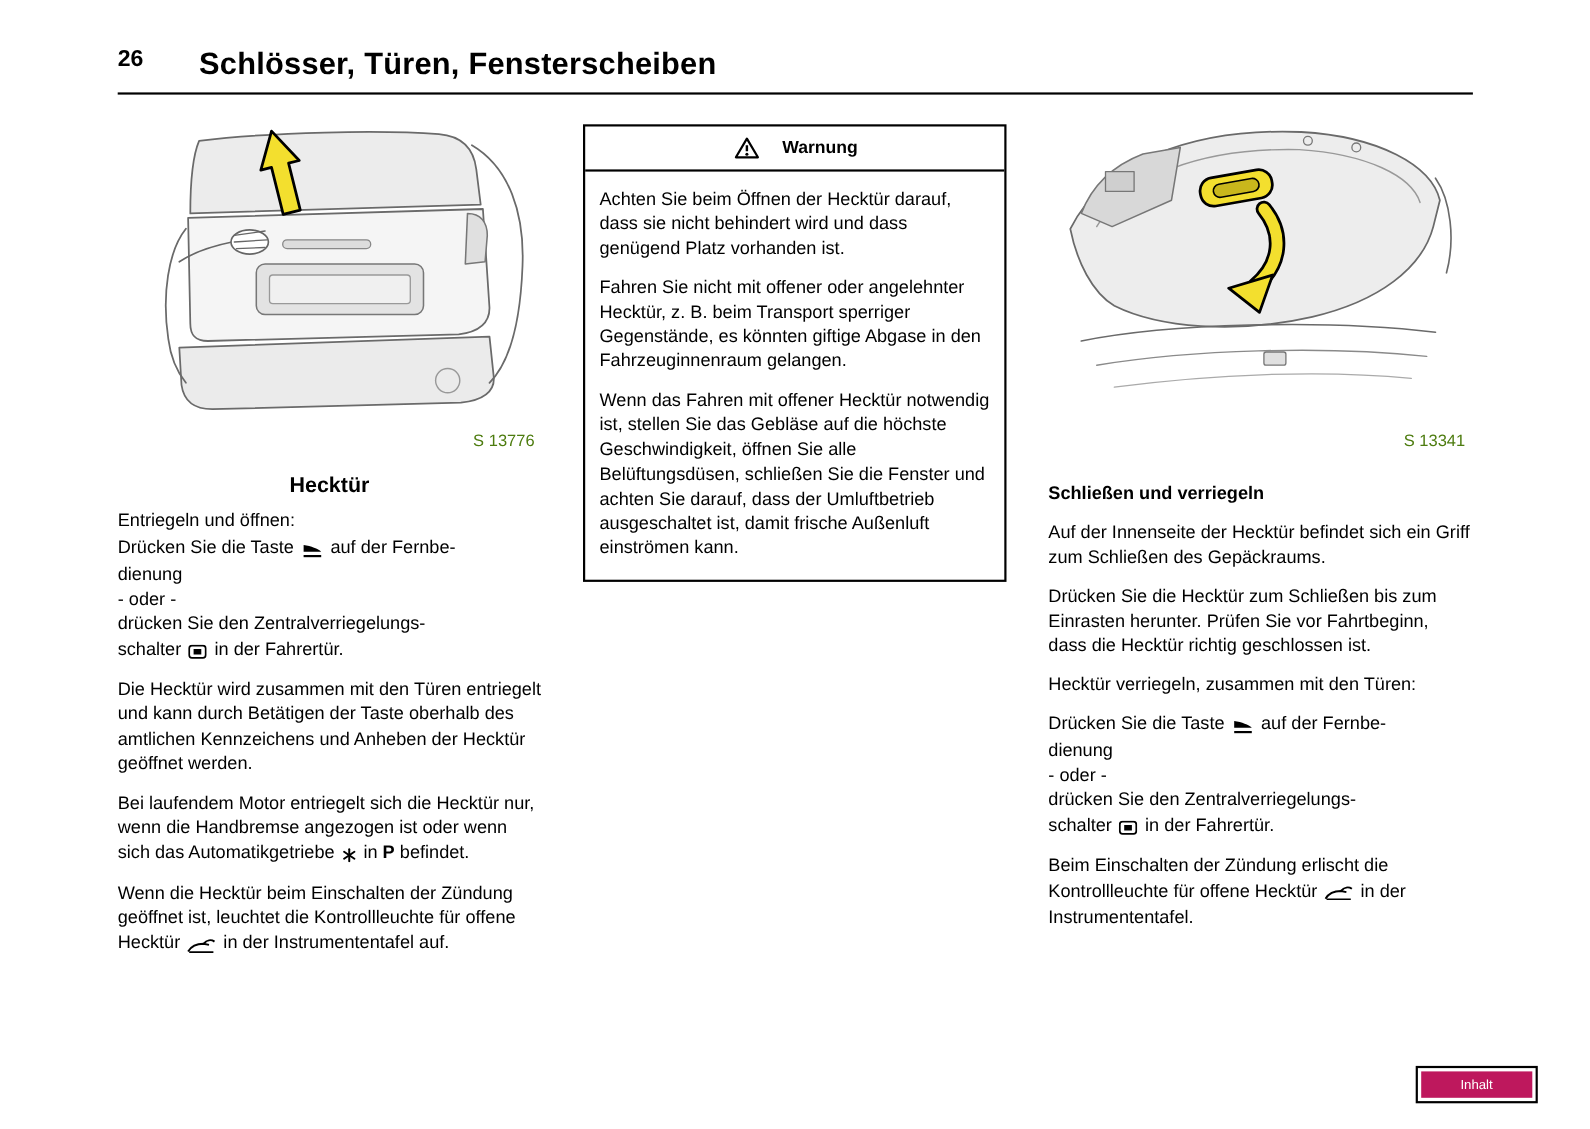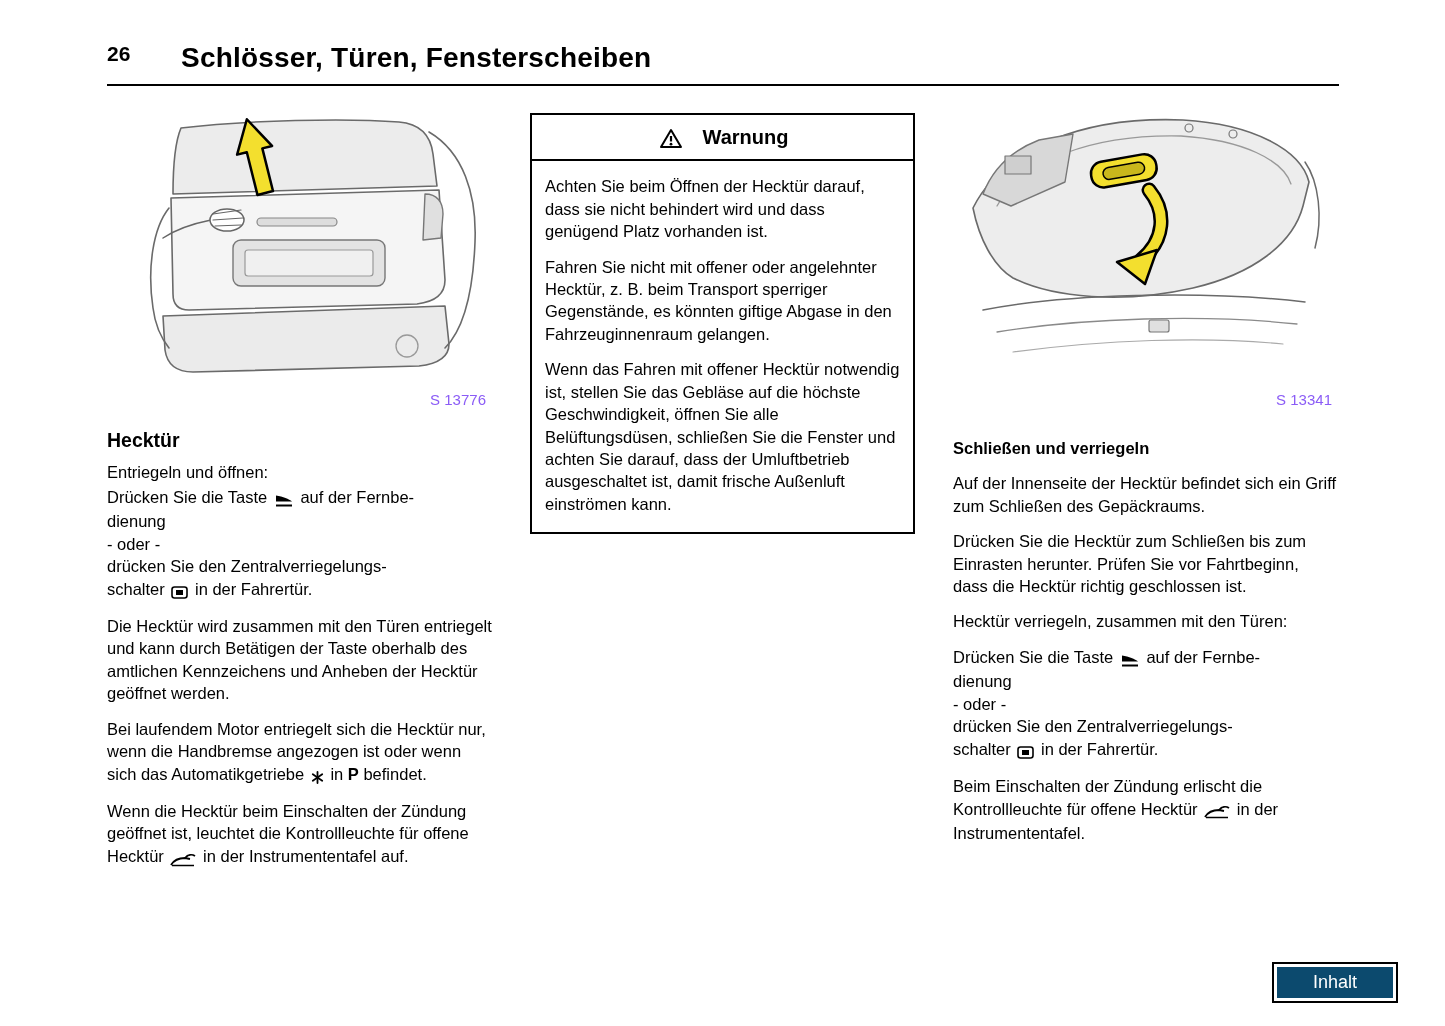--- a/index.html
+++ b/index.html
@@ -13,39 +13,39 @@
   .hdr-rule{position:absolute;left:107px;top:84px;width:1232px;height:2px;background:#000;}
 
   
   .col{position:absolute;width:385px;font-size:16.5px;line-height:1.36;}
   .col-left{left:107px;top:98px;}
   .col-mid{left:530px;top:113px;}
   .col-right{left:953px;top:98px;}
   .col p{margin:0 0 13px 0;}
 
   figure{margin:0 0 8px 0;}
-  .fig-caption{text-align:right;font-size:15px;color:#8b5cf6;padding-right:6px;margin-top:2px;}
-
-  h2{font-size:19.5px;font-weight:bold;margin:16px 0 8px 0;}
+  .fig-caption{text-align:right;font-size:15px;color:#4d7c0f;padding-right:6px;margin-top:2px;}
+
+  h2{font-size:19.5px;font-weight:bold;margin:16px 0 8px 0;text-align:center;}
   h3{font-size:16.5px;font-weight:normal;margin:0 0 2px 0;}
   .bold-head{font-weight:bold;margin-bottom:2px;}
 
   .inline-icon{display:inline-block;vertical-align:-2px;margin:0 2px;}
   .inline-icon svg{display:inline-block;vertical-align:middle;}
 
   
   .warnbox{border:2px solid #000;width:385px;box-sizing:border-box;background:#fff;}
-  .warn-title{border-bottom:2px solid #000;display:flex;align-items:flex-start;justify-content:center;
-              gap:18px;padding:9px 0 8px 0;font-weight:bold;font-size:20px;}
+  .warn-title{border-bottom:2px solid #000;display:flex;align-items:flex-end;justify-content:center;
+              gap:18px;padding:9px 0 8px 0;font-weight:bold;font-size:16px;}
   .warn-body{padding:14px 13px 4px 13px;}
   .warn-body p{margin:0 0 13px 0;}
 
   
   .inhalt-outer{position:absolute;right:47px;bottom:23px;border:2px solid #000;padding:3px;background:#fff;}
-  .inhalt-inner{background:#0c4a6e;color:#fff;font-size:18px;padding:5px 36px;text-align:right;cursor:pointer;}
+  .inhalt-inner{background:#be185d;color:#fff;font-size:12px;padding:5px 36px;text-align:right;cursor:pointer;}
 </style>
 </head>
 <body>
 
 <div class="page">
 
   <div class="hdr-num">26</div>
   <div class="hdr-title">Schlösser, Türen, Fensterscheiben</div>
   <div class="hdr-rule"></div>
 

